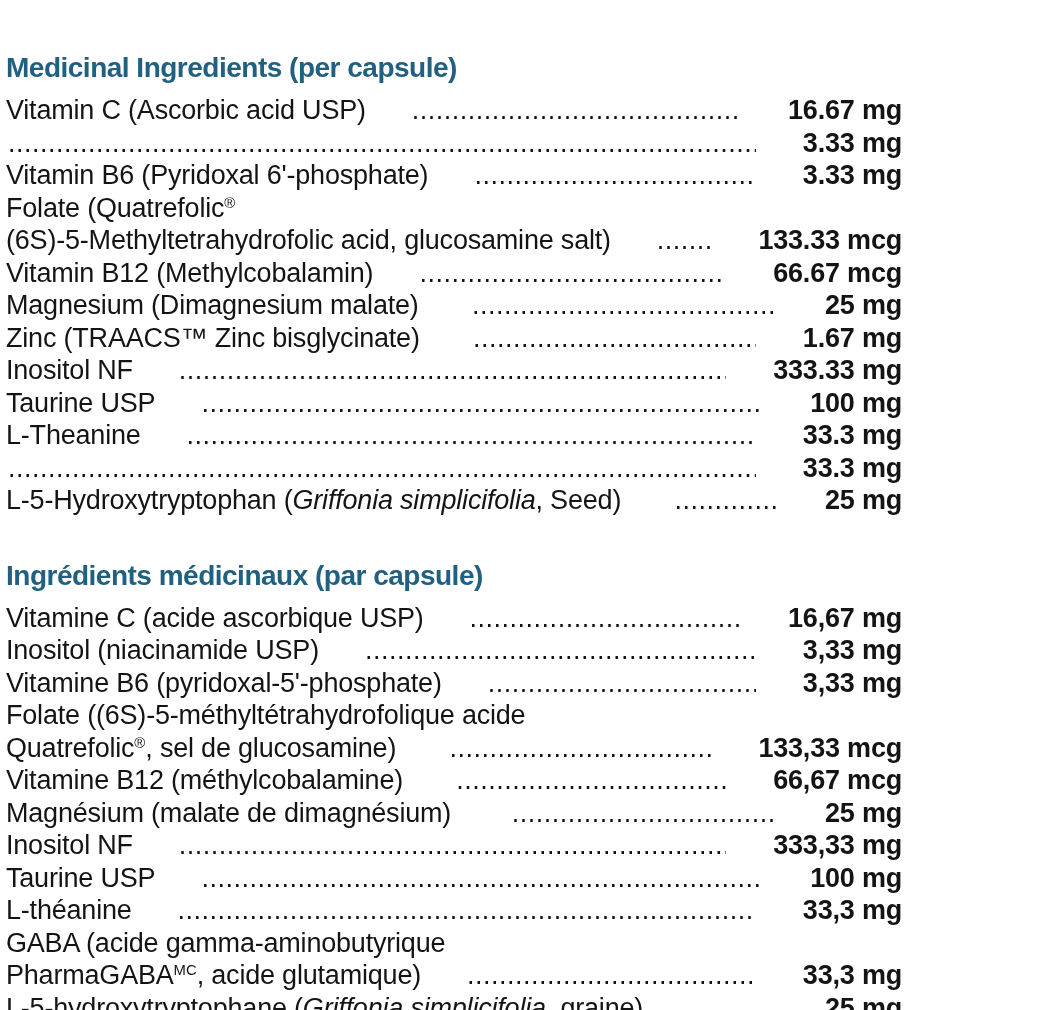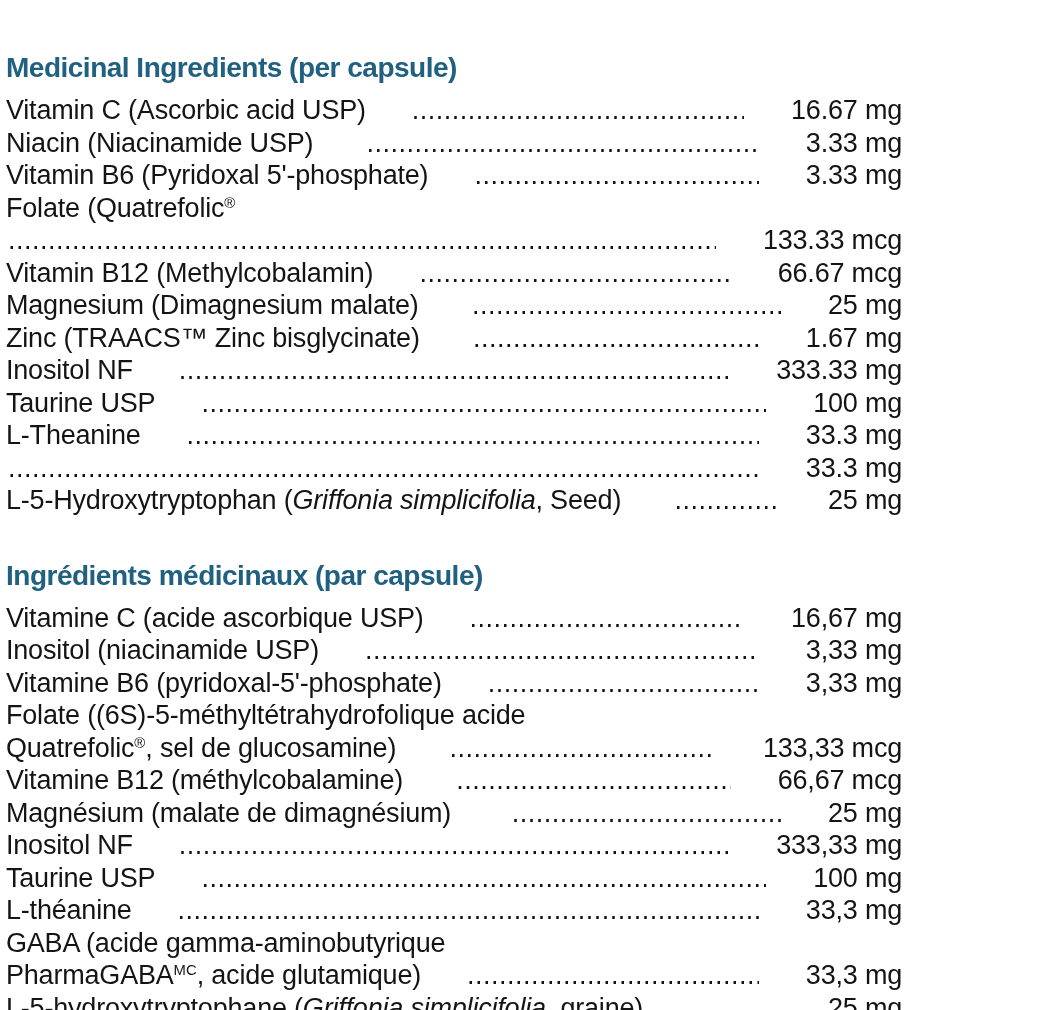--- a/index.html
+++ b/index.html
@@ -49,20 +49,21 @@
     white-space: nowrap;
     margin: 0 3px 0 2px;
   }
   .dots::before {
     content: "..........................................................................................................................................................................................................................................................................";
     letter-spacing: 0.5px;
   }
   .amount {
     flex: 0 0 auto;
     white-space: nowrap;
+    font-weight: bold;
   }
   .sup {
     font-size: 55%;
     line-height: 0;
     vertical-align: 9px;
     letter-spacing: 0;
   }
   .tm {
     font-size: 92%;
     letter-spacing: 0;
@@ -77,37 +78,37 @@
       <h2 class="section-title">Medicinal Ingredients (per capsule)</h2>
       <div class="row">
         <div class="line">
           <span class="name"><span>Vitamin C (Ascorbic acid USP)</span></span>
           <span class="dots"></span>
           <span class="amount">16.67 mg</span>
         </div>
       </div>
       <div class="row">
         <div class="line">
-          <span class="name"><span>Niacin (Niacinamide USP) </span></span>
           <span class="dots"></span>
           <span class="amount">3.33 mg</span>
         </div>
       </div>
       <div class="row">
         <div class="line">
-          <span class="name"><span>Vitamin B6 (Pyridoxal 5'-phosphate)</span></span>
+          <span class="name"><span>Vitamin B6 (Pyridoxal 6'-phosphate)</span></span>
           <span class="dots"></span>
           <span class="amount">3.33 mg</span>
         </div>
       </div>
       <div class="row">
         <div class="line">
           <span class="name"><span>Folate (Quatrefolic</span><sup class="sup">®</sup></span>
         </div>
         <div class="line">
+          <span class="name"><span>(6S)-5-Methyltetrahydrofolic acid, glucosamine salt)</span></span>
           <span class="dots"></span>
           <span class="amount">133.33 mcg</span>
         </div>
       </div>
       <div class="row">
         <div class="line">
           <span class="name"><span>Vitamin B12 (Methylcobalamin)</span></span>
           <span class="dots"></span>
           <span class="amount">66.67 mcg</span>
         </div>

